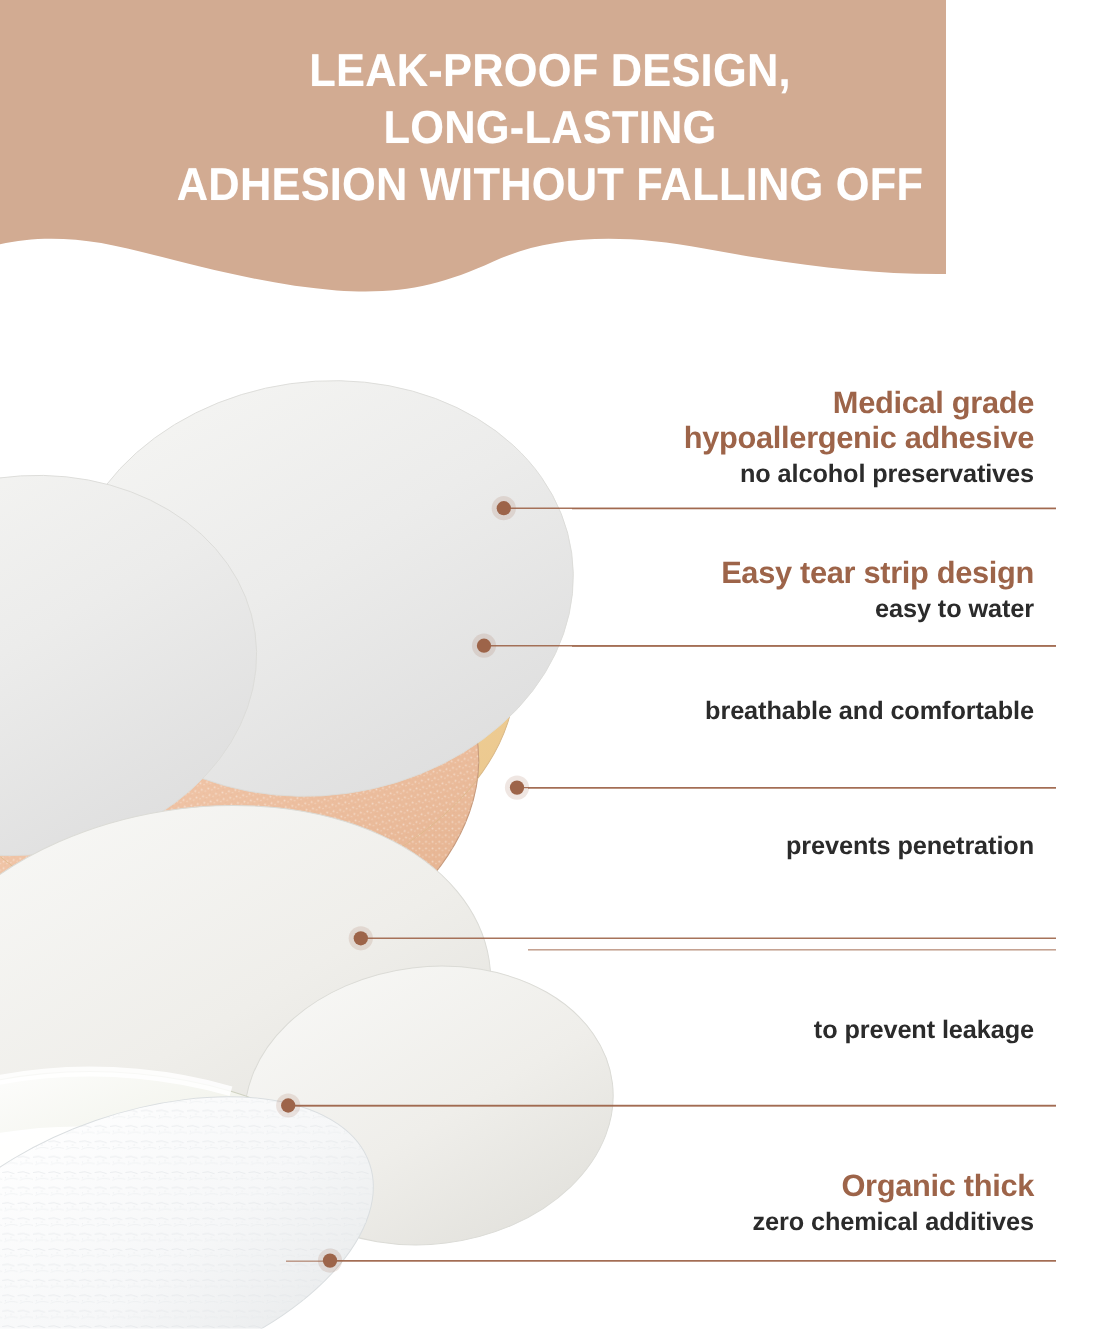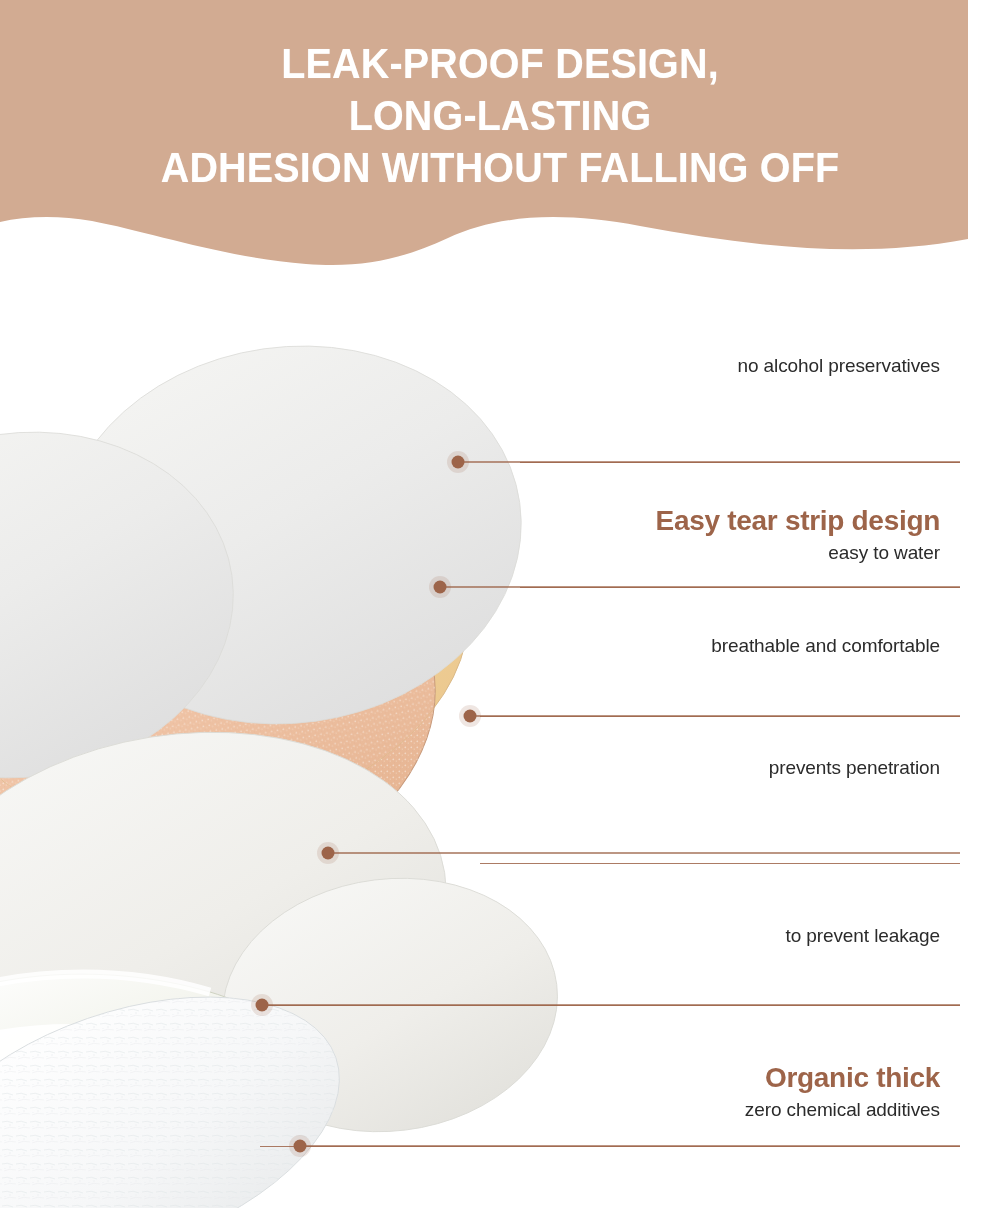--- a/index.html
+++ b/index.html
@@ -16,21 +16,21 @@
     height: 1208px;
     overflow: hidden;
     background: #ffffff;
   }
 
   
   #header-banner {
     position: absolute;
     left: 0;
     top: 0;
-    width: 968px;
+    width: 860px;
     height: 290px;
     overflow: hidden;
   }
   #header-banner svg {
     display: block;
     width: 1000px;
     height: 290px;
   }
   #header-title {
     position: absolute;
@@ -81,23 +81,23 @@
   .callout-title {
     color: #9d6449;
     font-size: 28px;
     line-height: 32px;
     font-weight: 700;
     letter-spacing: -0.3px;
     white-space: pre-line;
   }
   .callout-sub {
     color: #2b2b2b;
-    font-size: 19px;
+    font-size: 23px;
     line-height: 26px;
-    font-weight: 400;
+    font-weight: 700;
     margin-top: 3px;
     letter-spacing: -0.1px;
   }
   .callout-rule {
     position: absolute;
     height: 1px;
     background: #9d6449;
     opacity: 0.85;
   }
 
@@ -248,20 +248,22 @@
         <g clip-path="url(#clipCotton)">
           <rect x="-120" y="660" width="560" height="320" fill="url(#pFibre)"></rect>
         </g>
       </g>
     </svg>
   </div>
 
   <div id="callout-list">
 
     <div class="callout-item" style="top:10px;">
+      <div class="callout-title">Medical grade
+hypoallergenic adhesive</div>
       <div class="callout-sub">no alcohol preservatives</div>
     </div>
     <div class="callout-rule" style="top:122px; left:0px; width:440px;"></div>
 
     <div class="callout-item" style="top:165px;">
       <div class="callout-title">Easy tear strip design</div>
       <div class="callout-sub">easy to water</div>
     </div>
     <div class="callout-rule" style="top:247px; left:0px; width:440px;"></div>
 

